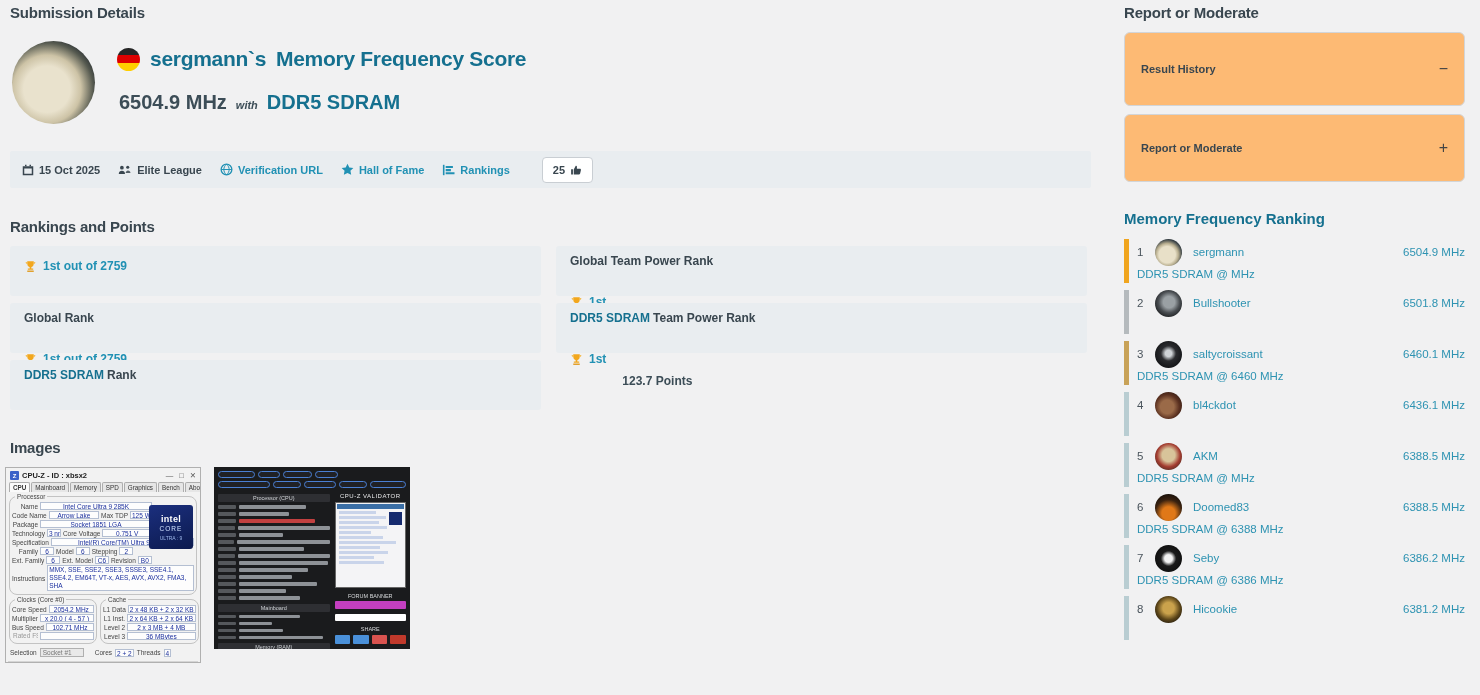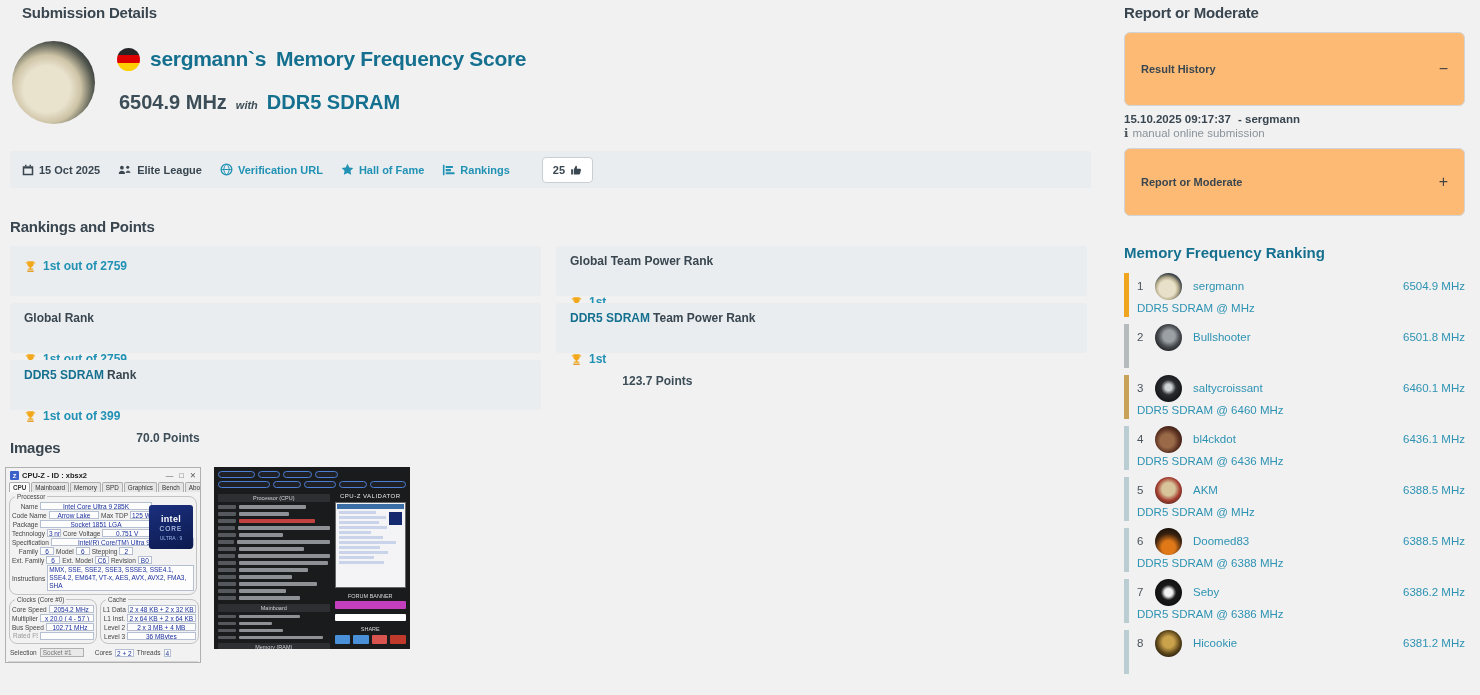--- a/index.html
+++ b/index.html
@@ -142,21 +142,21 @@
   .av5{background:radial-gradient(circle at 50% 45%,#d8c49a 0 32%,#a33c30 58%,#3c2a20 88%);}
   .av6{background:radial-gradient(circle at 50% 72%,#e07818 0 28%,#3a2210 58%,#120d08 88%);}
   .av7{background:radial-gradient(circle at 50% 50%,#f2f2f2 0 20%,#1a1a1a 40%,#0c0c0c 85%);}
   .av8{background:radial-gradient(circle at 50% 45%,#caa24c 0 28%,#5a4418 58%,#181410 88%);}
 </style>
 </head>
 <body>
 
 <div class="page">
 
-  <h1 class="h-abs" style="left:22px; top:4px;">Submission Details</h1>
+  <h1 class="h-abs" style="left:10px; top:4px;">Submission Details</h1>
 
   <div class="avatar-lg"></div>
 
   <div class="title-row">
     <span class="flag">
         <i></i>
         <i></i>
         <i></i>
       </span>
     <span class="title-user">sergmann`s</span>
@@ -271,29 +271,20 @@
           </svg>
           <span class="rank">1st</span>
           <span class="points">123.7 Points</span>
         </div>
       </div>
 
       <div class="card">
         <div class="card-title">
           <span class="link">DDR5 SDRAM</span><span>Rank</span>
         </div>
-        <div class="card-rank">
-          <svg width="13" height="13" viewBox="0 0 16 16">
-            <path fill="#f2a71d" d="M4 1.5h8v3.4a4 4 0 0 1-3 3.87v1.73h2.3v1.5H4.7v-1.5H7V8.77A4 4 0 0 1 4 4.9z"></path>
-            <path fill="#f5bc4a" d="M2 2.5h1.6v2.6A2.6 2.6 0 0 1 2 2.5zM14 2.5h-1.6v2.6A2.6 2.6 0 0 0 14 2.5z"></path>
-            <rect x="4" y="13" width="8" height="1.6" fill="#e0950f"></rect>
-          </svg>
-          <span class="rank">1st out of 399</span>
-          <span class="points">70.0 Points</span>
-        </div>
       </div>
     </div>
 
   <h2 class="h-abs" style="left:10px; top:439px;">Images</h2>
 
   <div class="thumbs">
 
     <div class="cz">
       <div class="cz-titlebar">
         <span class="cz-appicon">Z</span>
@@ -557,29 +548,20 @@
   <div class="sidebar">
     <h1>Report or Moderate</h1>
 
     <div class="panel">
       <span class="panel-title">Result History</span>
       <span class="panel-toggle">−</span>
     </div>
 
     <div class="hist">
 
-        <div class="hist-entry">
-          <div class="hist-line1">
-            <span>15.10.2025 09:17:37</span>
-            <span class="dash">- sergmann</span>
-          </div>
-          <div class="hist-line2">
-            <span class="info-i">i</span><span>manual online submission</span>
-          </div>
-        </div>
 
       </div>
 
     <div class="panel second">
       <span class="panel-title">Report or Moderate</span>
       <span class="panel-toggle">+</span>
     </div>
 
     <div class="sb-rank-title">Memory Frequency Ranking</div>
 
@@ -618,21 +600,20 @@
         </div>
 
         <div class="rk-item">
           <div class="rk-bar none"></div>
           <div class="rk-row1">
             <span class="rk-num">4</span>
             <span class="rk-avatar av4"></span>
             <span class="rk-name">bl4ckdot</span>
             <span class="rk-score">6436.1 MHz</span>
           </div>
-          <div class="rk-sub">DDR5 SDRAM @ 6436 MHz</div>
         </div>
 
         <div class="rk-item">
           <div class="rk-bar none"></div>
           <div class="rk-row1">
             <span class="rk-num">5</span>
             <span class="rk-avatar av5"></span>
             <span class="rk-name">AKM</span>
             <span class="rk-score">6388.5 MHz</span>
           </div>

